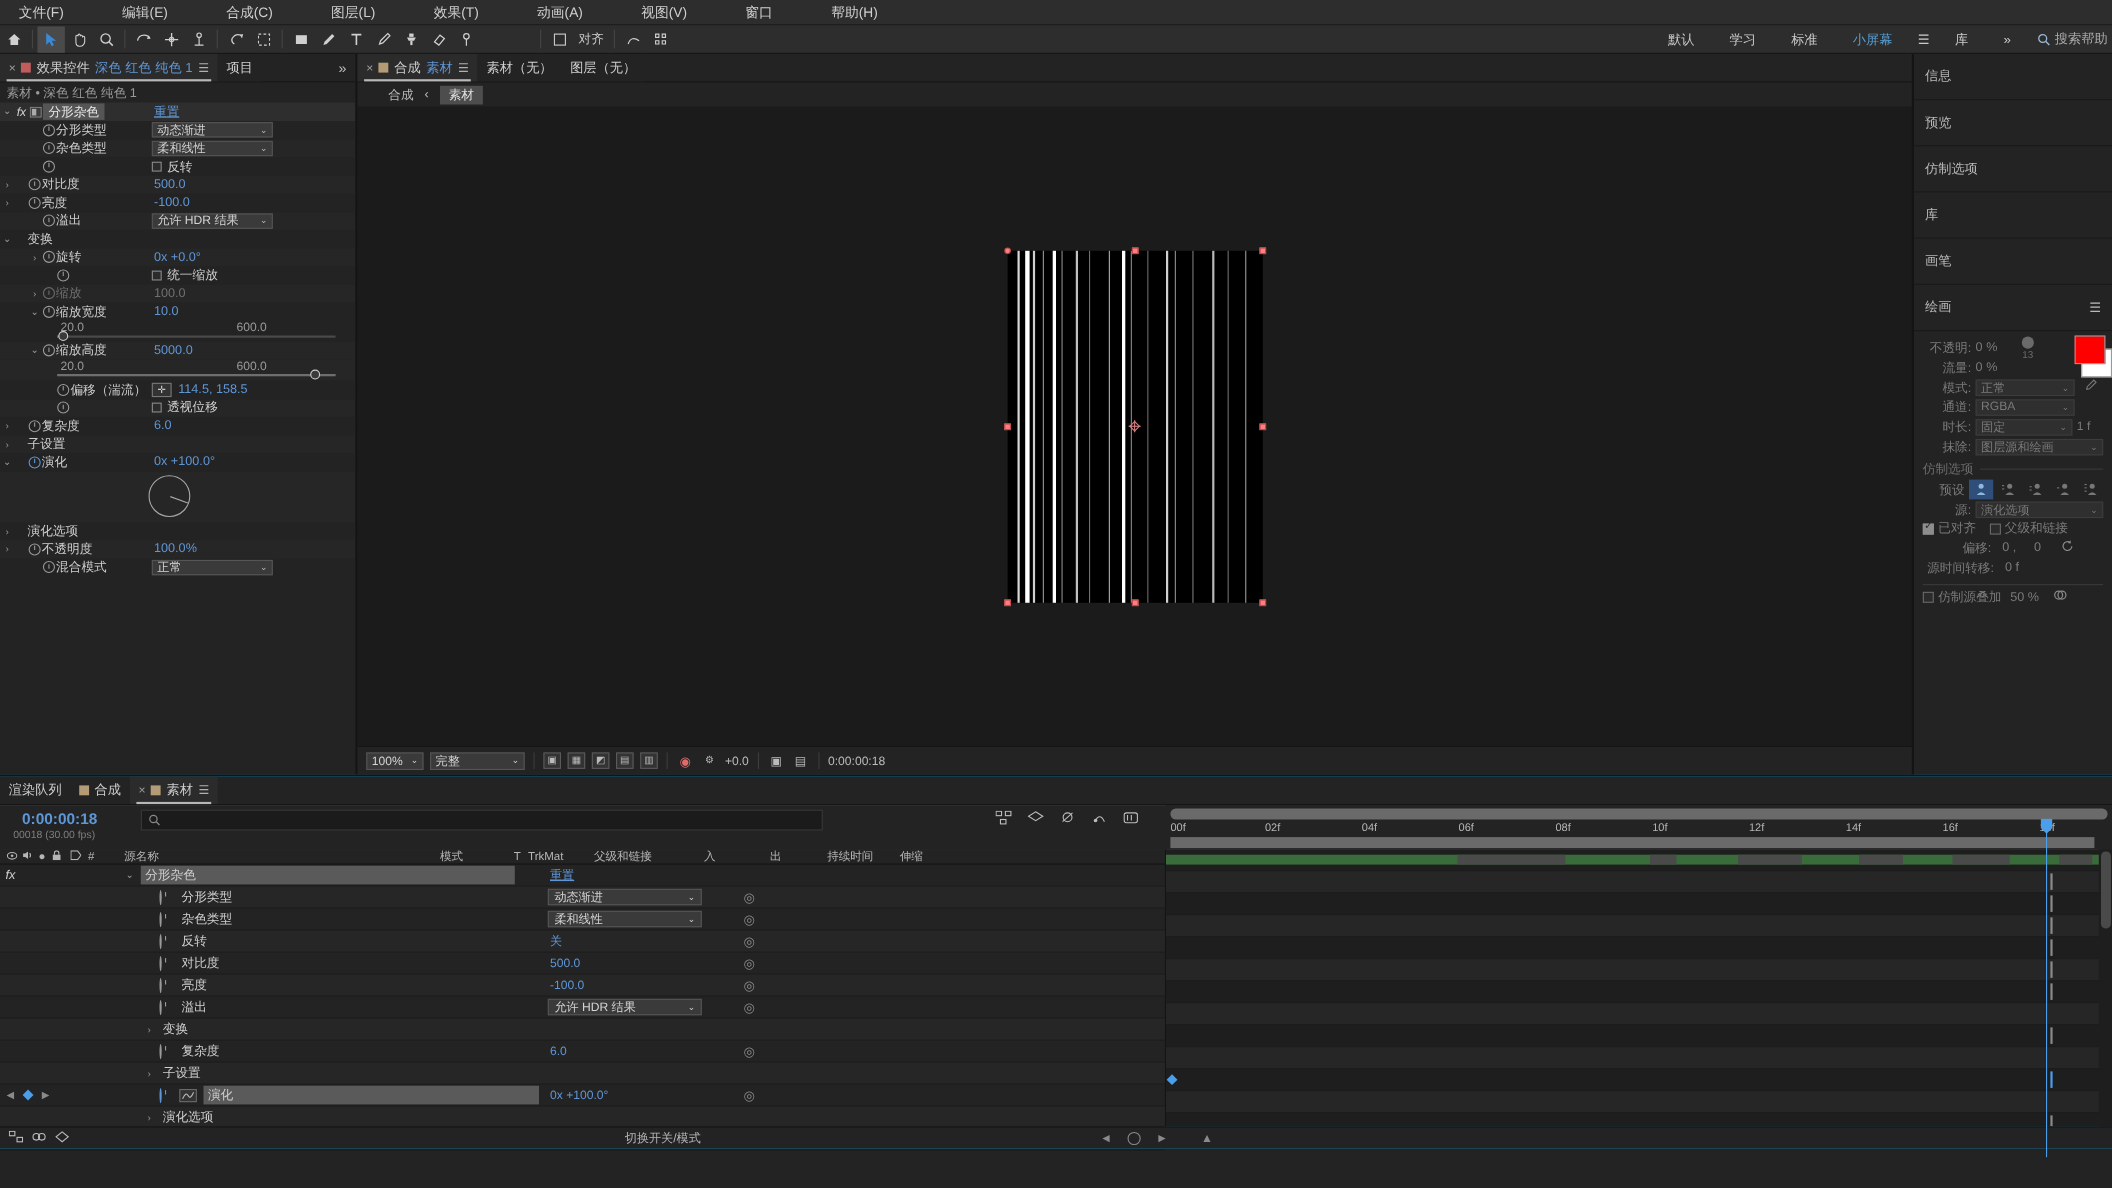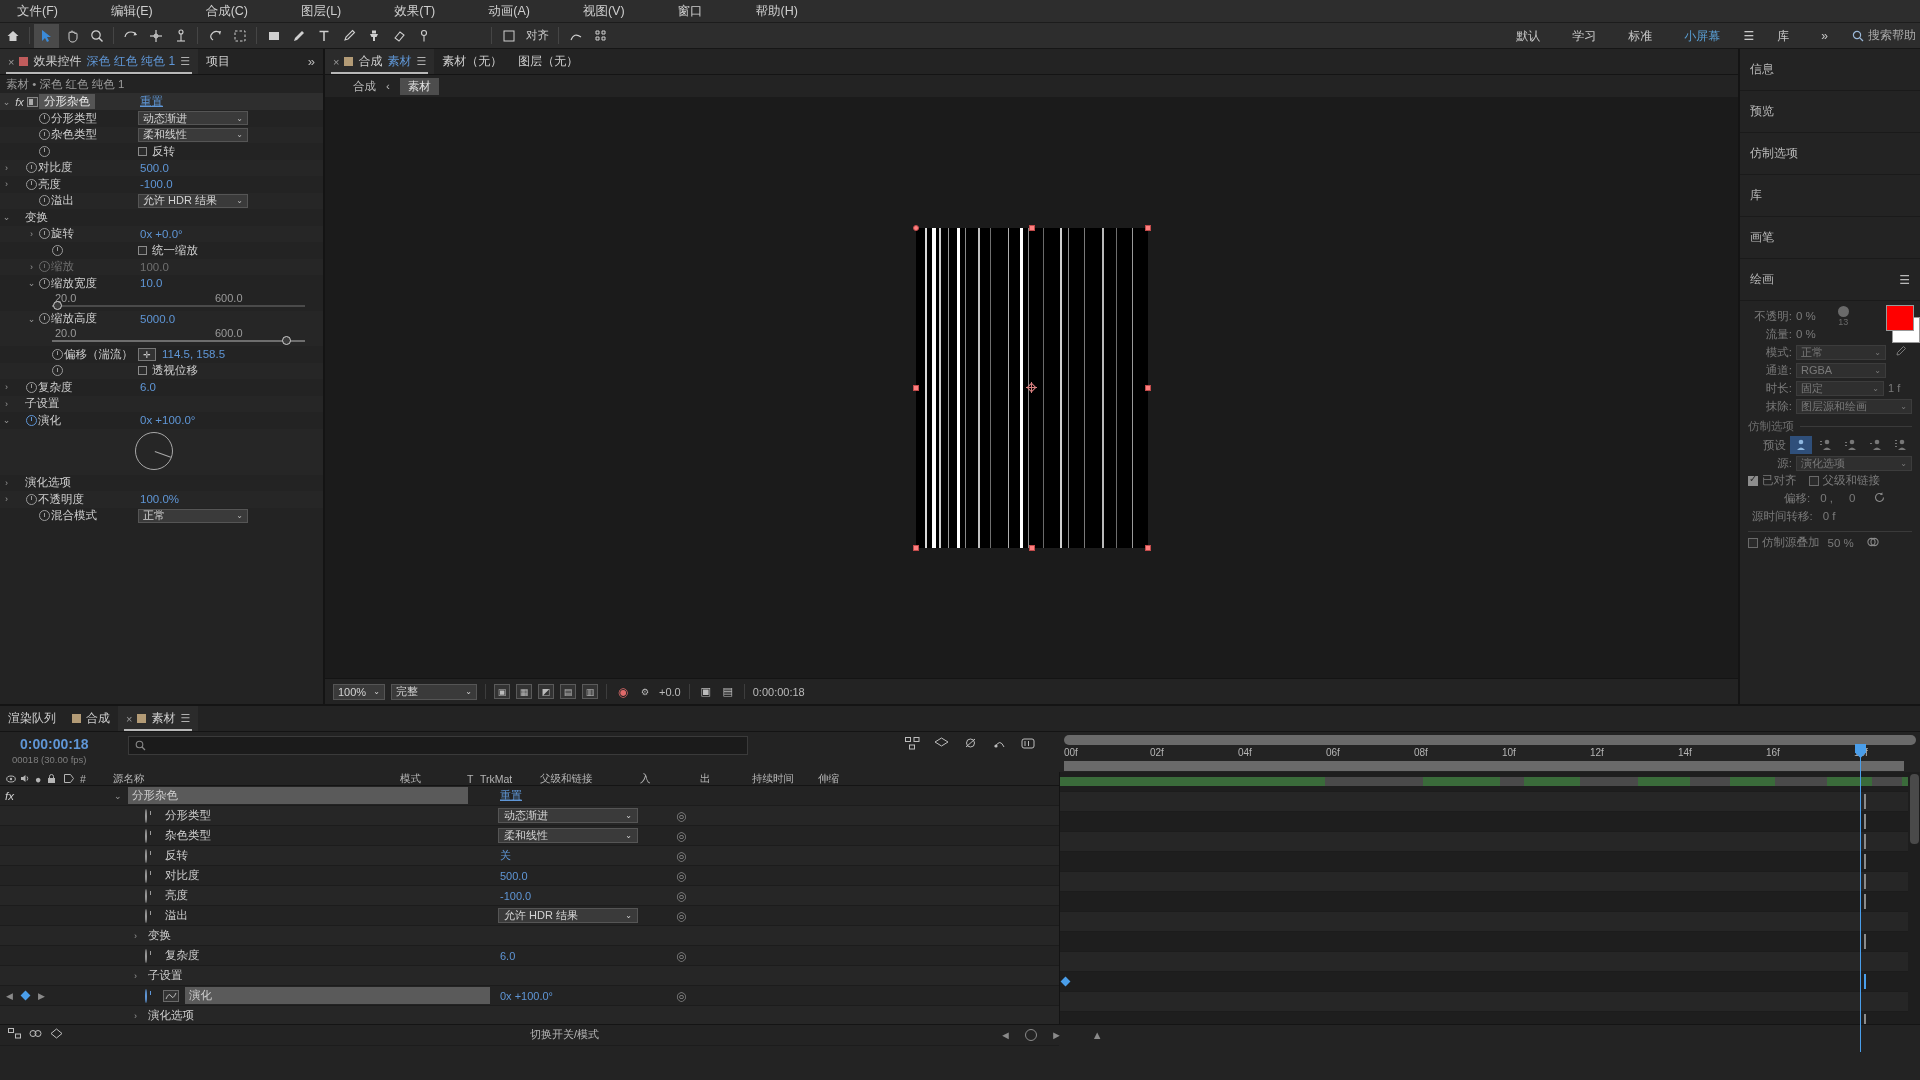--- a/index.html
+++ b/index.html
@@ -170,21 +170,21 @@
   .spiral { position:absolute;left:676px;color:#8a8a8a;font-size:12px; }
   .tl-right { flex:1;background:#1e1e1e;position:relative;}
   .tl-rrow { height:20px;border-bottom:1px solid #1c1c1c;position:relative;}
   .tl-rrow.alt { background:#262626; }
   .layerbar { position:absolute;left:0;right:0;top:5px;height:9px;background:#3a6b3a;}
   .seg { position:absolute;top:5px;height:9px;background:#2f8f2f;}
   .seg.dark { background:#4a4a4a; }
   .ikey { position:absolute;left:50%;margin-left:-1px;top:2px;width:2px;height:15px;background:#8a8a8a;}
   .kfdiamond { width:7px;height:7px;background:#4a9eea;transform:rotate(45deg);position:absolute;}
   .tl-footer { height:20px;background:#232323;display:flex;align-items:center;border-top:1px solid #141414;position:relative;}
-  .tl-footer-txt { position:absolute;left:530px;font-size:11px;color:#b5b5b5;}
+  .tl-footer-txt { position:absolute;left:568px;font-size:11px;color:#b5b5b5;}
   .scrollbar-v { position:absolute;right:0;top:0;bottom:0;width:12px;background:#1e1e1e;}
   .sb-thumb { position:absolute;right:1px;top:2px;width:9px;height:70px;background:#4a4a4a;border-radius:4px;}
 </style>
 </head>
 <body>
 
 <div class="app">
 
 
   <div class="menubar">

